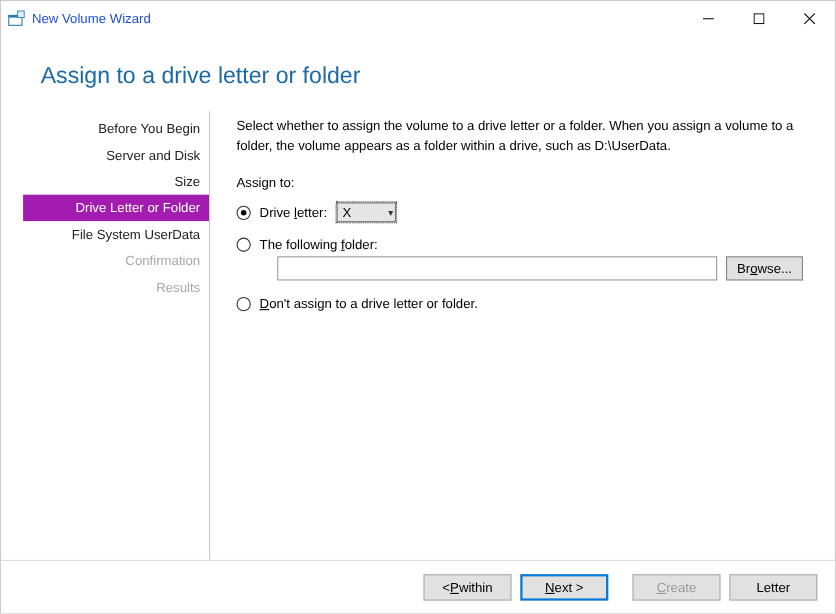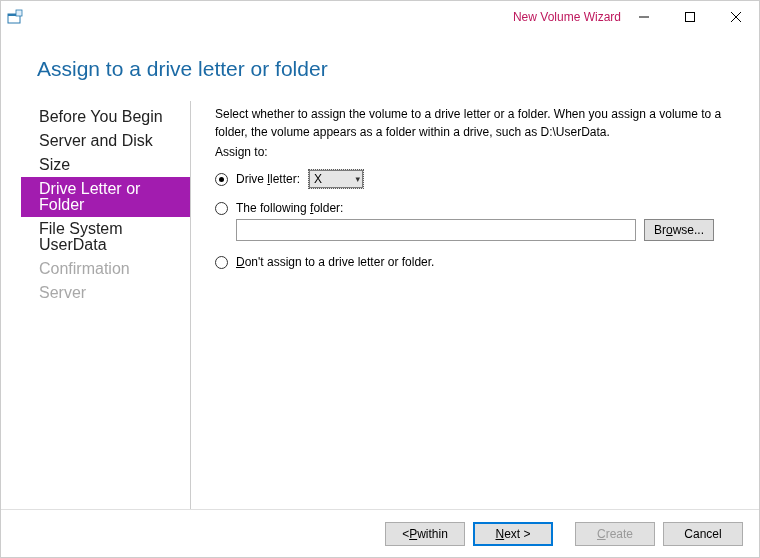--- a/index.html
+++ b/index.html
@@ -1,41 +1,41 @@
 <!DOCTYPE html>
 <html><head>
   <meta charset="utf-8">
   <style>
     * { box-sizing: border-box; margin: 0; padding: 0; }
     body { font-family: "Segoe UI", Tahoma, sans-serif; font-size: 12px; background: #fff; width: 760px; height: 558px; overflow: hidden; position: relative; }
     .window { width: 760px; height: 558px; border: 1px solid #ccc; display: flex; flex-direction: column; background: #fff; }
     .titlebar { height: 32px; display: flex; align-items: center; padding-left: 6px; }
     .titlebar .icon { width: 16px; height: 16px; margin-right: 6px; display:flex; align-items:center; justify-content:center; }
-    .titlebar .title { font-size: 12px; color: #be185d; flex: 1; text-align: right; }
+    .titlebar .title { font-size: 12px; color: #1d4ed8; flex: 1; }
     .titlebar .controls { display: flex; }
     .titlebar .ctrl { width: 46px; height: 30px; display: flex; align-items: center; justify-content: center; font-family: "Segoe UI", sans-serif; }
     .titlebar .ctrl svg { pointer-events: none; }
     .content { flex: 1; display: flex; flex-direction: column; padding: 0 0 0 0; }
     .heading { color: #1b6aa5; font-size: 21px; font-weight: 400; padding: 24px 0 20px 36px; }
     .body { flex: 1; display: flex; padding-left: 20px; }
     .sidebar { width: 170px; border-right: 1px solid #ccc; padding-top: 4px; }
-    .sidebar-item { font-size: 16px; color: #222; padding: 4px 8px 4px 18px; line-height: 16px; cursor: default; }
+    .sidebar-item { font-size: 12px; color: #222; padding: 4px 8px 4px 18px; line-height: 16px; cursor: default; text-align: right; }
     .sidebar-item.active { background: #a21caf; color: #fff; }
     .sidebar-item.disabled { color: #a8a8a8; }
     .main { flex: 1; padding: 4px 24px 0 24px; }
-    .description { font-size: 12px; color: #000; line-height: 18px; margin-bottom: 4px; }
+    .description { font-size: 12px; color: #000; line-height: 18px; margin-bottom: 18px; }
     .assign-label { font-size: 12px; margin-bottom: 10px; }
     .radio-row { display: flex; align-items: center; margin-bottom: 12px; font-size: 12px; }
     .radio { width: 13px; height: 13px; border: 1px solid #333; border-radius: 50%; margin-right: 8px; position: relative; flex-shrink: 0; background: #fff; }
     .radio.checked::after { content: ""; position: absolute; width: 5px; height: 5px; background: #000; border-radius: 50%; top: 3px; left: 3px; }
     .opt-label { margin-right: 8px; }
     .underline { text-decoration: underline; text-underline-offset: 1px; }
     .select { display: inline-flex; align-items: center; justify-content: space-between; border: 1px dotted #5c5c5c; outline: 1px solid #7a7a7a; outline-offset: -2px; padding: 1px 3px 1px 5px; width: 56px; height: 20px; font-size: 12px; background: #e6e6e6; }
     .select .chev { font-size: 9px; color: #333; }
-    .folder-input-row { display: flex; align-items: center; margin: 2px 0 14px 21px; }
+    .folder-input-row { display: flex; align-items: center; margin: 2px 0 14px 37px; }
     .folder-input { width: 400px; height: 22px; border: 1px solid #999; background: #fff; padding: 2px 4px; font-size: 12px; }
     .browse-btn { width: 70px; height: 22px; margin-left: 8px; background: #e1e1e1; border: 1px solid #858585; font-size: 12px; color: #000; display: flex; align-items: center; justify-content: center; }
     .footer { height: 48px; border-top: 1px solid #e0e0e0; display: flex; align-items: center; justify-content: flex-end; padding-right: 16px; gap: 8px; background: #fff; }
     .btn { width: 80px; height: 24px; background: #e1e1e1; border: 1px solid #acacac; font-size: 12px; display: flex; align-items: center; justify-content: center; color: #000; }
     .btn.primary { border: 2px solid #0078d7; background: #e1e1e1; }
     .btn.disabled { color: #9a9a9a; }
     .footer-spacer { width: 6px; }
   </style>
 </head>
 <body>
@@ -73,30 +73,30 @@
   <div class="content">
     <div class="heading">Assign to a drive letter or folder</div>
     <div class="body">
       <div class="sidebar">
         <div class="sidebar-item">Before You Begin</div>
         <div class="sidebar-item">Server and Disk</div>
         <div class="sidebar-item">Size</div>
         <div class="sidebar-item active">Drive Letter or Folder</div>
         <div class="sidebar-item">File System UserData</div>
         <div class="sidebar-item disabled">Confirmation</div>
-        <div class="sidebar-item disabled">Server</div>
+        <div class="sidebar-item disabled">Results</div>
       </div>
 
       <div class="main">
         <div class="description">Select whether to assign the volume to a drive letter or a folder. When you assign a volume to a folder, the volume appears as a folder within a drive, such as D:\UserData.</div>
         <div class="assign-label">Assign to:</div>
 
         <div class="radio-row">
           <span class="radio checked"></span>
-          <span class="opt-label"><span>Drive </span><span class="underline">l</span><span>letter:</span></span>
+          <span class="opt-label"><span>Drive </span><span class="underline">l</span><span>etter:</span></span>
           <span class="select">
             <span>X</span>
             <span class="chev">▾</span>
           </span>
         </div>
 
         <div class="radio-row" style="margin-bottom:4px;text-align:right;">
           <span class="radio"></span>
           <span class="opt-label"><span>The following </span><span class="underline">f</span><span>older:</span></span>
         </div>
@@ -125,15 +125,15 @@
       </span>
     <span class="btn primary">
         <span class="underline">N</span>
         <span>ext &gt;</span>
       </span>
     <span class="footer-spacer"></span>
     <span class="btn disabled">
         <span class="underline">C</span>
         <span>reate</span>
       </span>
-    <span class="btn">Cancel</span>
+    <span class="btn">Letter</span>
   </div>
 </div>
 
 </body></html>

